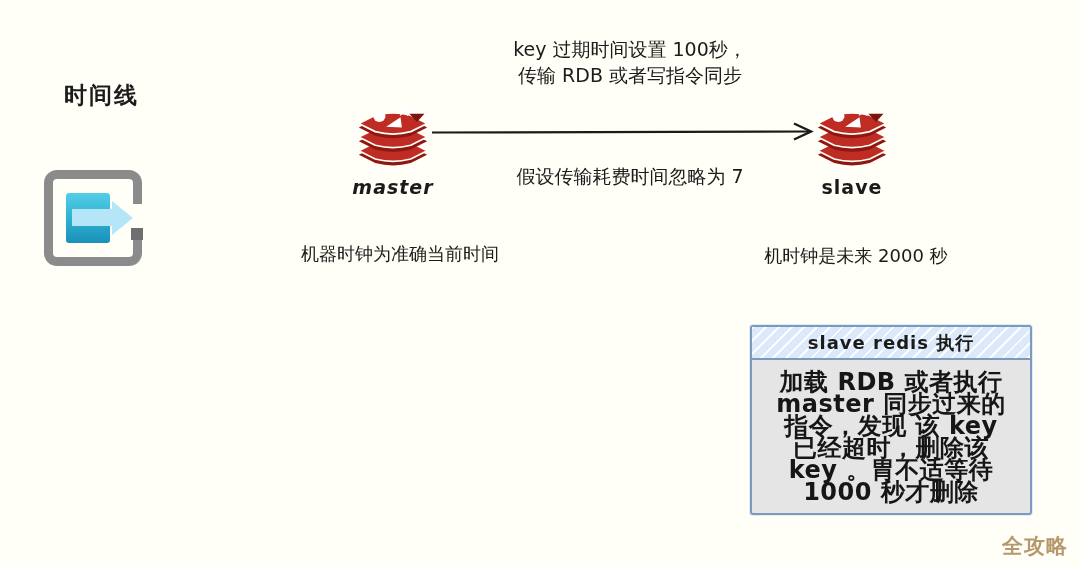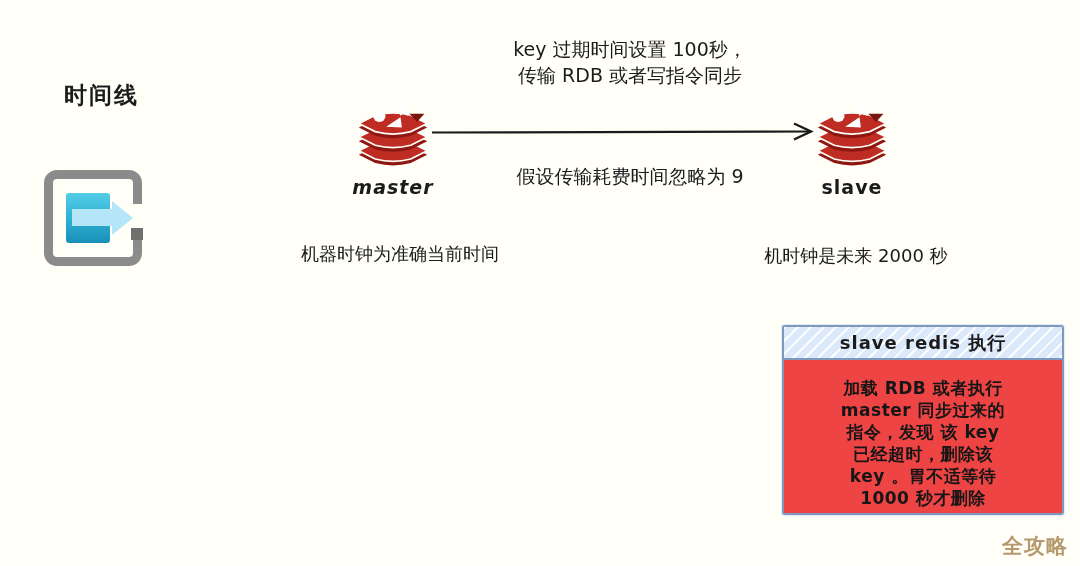--- a/index.html
+++ b/index.html
@@ -35,35 +35,34 @@
 
   .redis-icon{width:82px;height:70px;}
   .master-icon{left:352px;top:98px;}
   .slave-icon{left:811px;top:98px;}
 
   .flow-arrow{left:431px;top:119px;}
 
   
   .callout{
     left:750px;top:325px;width:282px;height:190px;
-    border:2px solid #7D99BD;border-radius:3px;background:#ef4444;
+    border:2px solid #7D99BD;border-radius:3px;background:#e5e5e5;
     box-shadow:0 0 0 1px rgba(190,214,245,.45);
     box-sizing:border-box;
-    margin-left:32px;
   }
   .callout-header{
     height:33px;border-bottom:2px solid #7D99BD;box-sizing:border-box;
     background-color:#DBE9FA;
     background-image:repeating-linear-gradient(135deg,rgba(255,255,255,.9) 0 2px,rgba(255,255,255,0) 2px 9px);
     display:flex;align-items:center;justify-content:center;
     font-size:18px;font-weight:700;letter-spacing:1px;
   }
   .callout-body{
-    padding-top:17px;text-align:center;
-    font-size:17px;font-weight:600;line-height:22px;letter-spacing:.5px;color:#161616;
+    padding-top:11px;text-align:center;
+    font-size:24px;font-weight:600;line-height:22px;letter-spacing:.5px;color:#161616;
   }
 
   .watermark{right:12px;bottom:6px;font-size:21px;font-weight:700;color:#B5986B;letter-spacing:1px;text-align:center;}
 </style>
 </head>
 <body>
 
 <div class="canvas">
 
   <div class="abs timeline-label">时间线</div>
@@ -116,21 +115,21 @@
       <line x1="1" y1="13.5" x2="379" y2="12.5" stroke="#1A1A1A" stroke-width="2.2"></line>
       <path d="M363 4.5 L380 12.5 L363 20.5" fill="none" stroke="#1A1A1A" stroke-width="2.4"></path>
     </svg>
   </div>
 
   <div class="abs txt-c arrow-top-note">
     <div>key 过期时间设置 100秒，</div>
     <div>传输 RDB 或者写指令同步</div>
   </div>
 
-  <div class="abs txt-c arrow-bottom-note">假设传输耗费时间忽略为 9</div>
+  <div class="abs txt-c arrow-bottom-note">假设传输耗费时间忽略为 7</div>
 
   <div class="abs txt-c node-label master-label">master</div>
   <div class="abs txt-c node-label slave-label">slave</div>
 
   <div class="abs txt-c master-note">机器时钟为准确当前时间</div>
   <div class="abs txt-c slave-note">机时钟是未来 2000 秒</div>
 
   <div class="abs callout">
     <div class="callout-header">slave redis 执行</div>
     <div class="callout-body">

